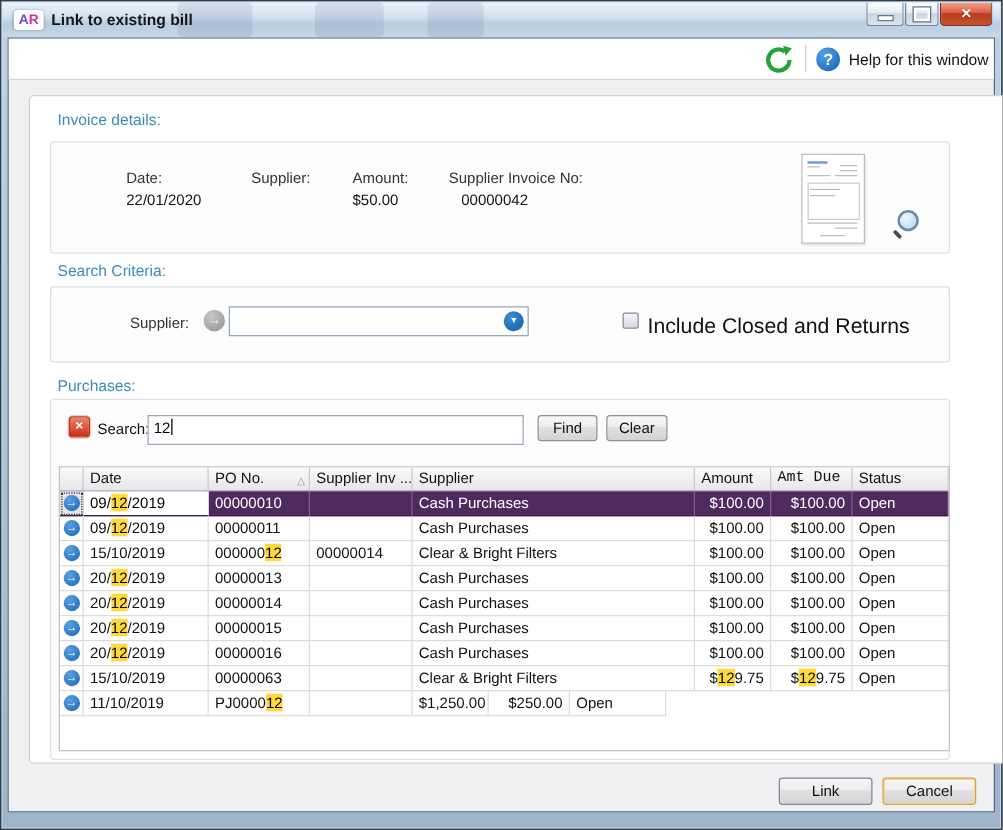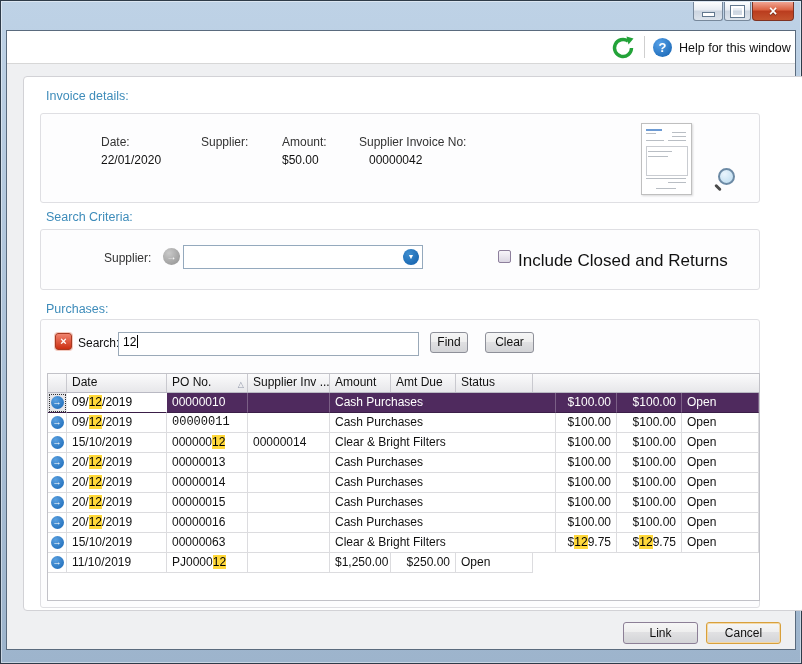--- a/index.html
+++ b/index.html
@@ -74,21 +74,21 @@
   .redx{position:absolute;left:14px;top:13px;width:17px;height:17px;box-sizing:border-box;border-radius:3px;
     border:1px solid #a93a22;background:linear-gradient(#f0836e,#cc2f12);color:#fff;font-weight:bold;
     font-size:11px;line-height:15px;text-align:center;cursor:pointer;box-shadow:0 0 0 1px #f3c9be;}
   .search-lbl{position:absolute;left:37px;top:16px;font-size:12px;color:#111;}
   .fake-input{position:absolute;left:77px;top:12px;width:295px;height:20px;background:#fff;border:1px solid #9aa9b8;
     font-size:12px;color:#000;padding:2px 0 0 4px;box-sizing:content-box;cursor:text;}
   .caret{display:inline-block;width:1px;height:13px;background:#000;vertical-align:-2px;margin-left:1px;}
   .pushbtn{position:absolute;top:12px;height:21px;box-sizing:border-box;border:1px solid #8e9099;border-radius:3px;
     background:linear-gradient(#f6f6f6,#eeeeee 45%,#e1e1e3 46%,#d3d4d7);font-size:12px;color:#111;
     text-align:center;line-height:19px;cursor:pointer;}
-  #btn-find{left:389px;width:38px;} #btn-clear{left:444px;width:49px;}
+  #btn-find{left:389px;width:48px;} #btn-clear{left:444px;width:49px;}
   
   .grid{position:absolute;left:6px;top:53px;width:713px;height:228px;box-sizing:border-box;
     border:1px solid #c2c2c8;background:#fff;font-size:12px;color:#111;overflow:hidden;}
   .ghead{display:flex;height:18px;background:linear-gradient(#fbfbfc,#e7e7ea);border-bottom:1px solid #b9b9c3;}
   .hcell{box-sizing:border-box;border-right:1px solid #c9c9cf;padding:1px 4px 0 5px;line-height:15px;
     position:relative;white-space:nowrap;overflow:hidden;cursor:pointer;}
   .sort{position:absolute;right:3px;top:3px;font-size:8px;color:#9096a8;}
   .grow{display:flex;height:20px;cursor:pointer;}
   .gcell{box-sizing:border-box;border-right:1px solid #dcdcdf;border-bottom:1px solid #dcdcdf;
     padding:0 5px;line-height:19px;white-space:nowrap;overflow:hidden;}
@@ -107,20 +107,27 @@
     background:linear-gradient(#f6f6f6,#eeeeee 45%,#e1e1e3 46%,#d3d4d7);text-align:center;line-height:20px;
     color:#111;cursor:pointer;}
   #btn-link{left:616px;width:75px;border:1px solid #8c7f96;}
   #btn-cancel{left:699px;width:75px;border:1px solid #d8a03c;box-shadow:inset 0 0 0 1px #f3d9a8;}
 </style>
 </head>
 <body>
 
 <div class="win">
 
+  <div class="titlebar">
+    <div class="blob blob1"></div>
+    <div class="blob blob2"></div>
+    <div class="blob blob3"></div>
+    <div class="ar-badge"><span class="a">A</span><span class="r">R</span></div>
+    <div class="win-title">Link to existing bill</div>
+  </div>
   <div class="ctrl gray btn-min"><span class="glyph-min"></span></div>
   <div class="ctrl gray btn-max"><span class="glyph-max"></span></div>
   <div class="ctrl btn-close"><span class="glyph-close">×</span></div>
 
   <div class="client">
 
     <div class="help-strip"></div>
     <div class="refresh-wrap">
       <svg width="26" height="26" viewBox="0 0 26 26">
         <path d="M21.5 13a8.5 8.5 0 1 1-3.4-6.8" fill="none" stroke="#23a339" stroke-width="3.4" stroke-linecap="butt"></path>
@@ -183,43 +190,44 @@
         <div class="fake-input"><span>12</span><span class="caret"></span></div>
         <div class="pushbtn" id="btn-find">Find</div>
         <div class="pushbtn" id="btn-clear">Clear</div>
 
         <div class="grid">
           <div class="ghead">
             <div class="hcell" style="width: 19px;"></div>
             <div class="hcell" style="width: 100px;">Date</div>
             <div class="hcell" style="width: 81px;"><span>PO No.</span><span class="sort">△</span></div>
             <div class="hcell" style="width: 82px;">Supplier Inv ...</div>
+            <div class="hcell" style="width: 226px;">Supplier</div>
             <div class="hcell" style="width: 61px;">Amount</div>
-            <div class="hcell" style="width: 65px;">Amt Due</div>
+            <div class="hcell" style="width: 65px; font-family: Liberation Mono, monospace;">Amt Due</div>
             <div class="hcell" style="width: 77px;">Status</div>
           </div>
           <div id="grid-body">
               <div class="grow selected">
                 <div class="gcell icon-cell" style="width: 19px;">
                   <span class="arrow-circle">→</span>
                 </div>
                 <div class="gcell edit-cell" style="width: 100px;">09/<span class="hl">12</span>/2019</div>
                 <div class="gcell" style="width: 81px;">00000010</div>
                 <div class="gcell" style="width: 82px;"></div>
                 <div class="gcell" style="width: 226px;">Cash Purchases</div>
                 <div class="gcell num" style="width: 61px;">$100.00</div>
                 <div class="gcell num" style="width: 65px;">$100.00</div>
                 <div class="gcell" style="width: 77px;">Open</div>
               </div>
               <div class="grow">
                 <div class="gcell icon-cell" style="width: 19px;">
                   <span class="arrow-circle">→</span>
                 </div>
                 <div class="gcell" style="width: 100px;">09/<span class="hl">12</span>/2019</div>
-                <div class="gcell" style="width: 81px; font-family: Liberation Mono, monospace;">00000011</div>
+                <div class="gcell" style="width: 81px;">00000011</div>
                 <div class="gcell" style="width: 82px;"></div>
                 <div class="gcell" style="width: 226px;">Cash Purchases</div>
                 <div class="gcell num" style="width: 61px;">$100.00</div>
                 <div class="gcell num" style="width: 65px;">$100.00</div>
                 <div class="gcell" style="width: 77px;">Open</div>
               </div>
               <div class="grow">
                 <div class="gcell icon-cell" style="width: 19px;">
                   <span class="arrow-circle">→</span>
                 </div>

